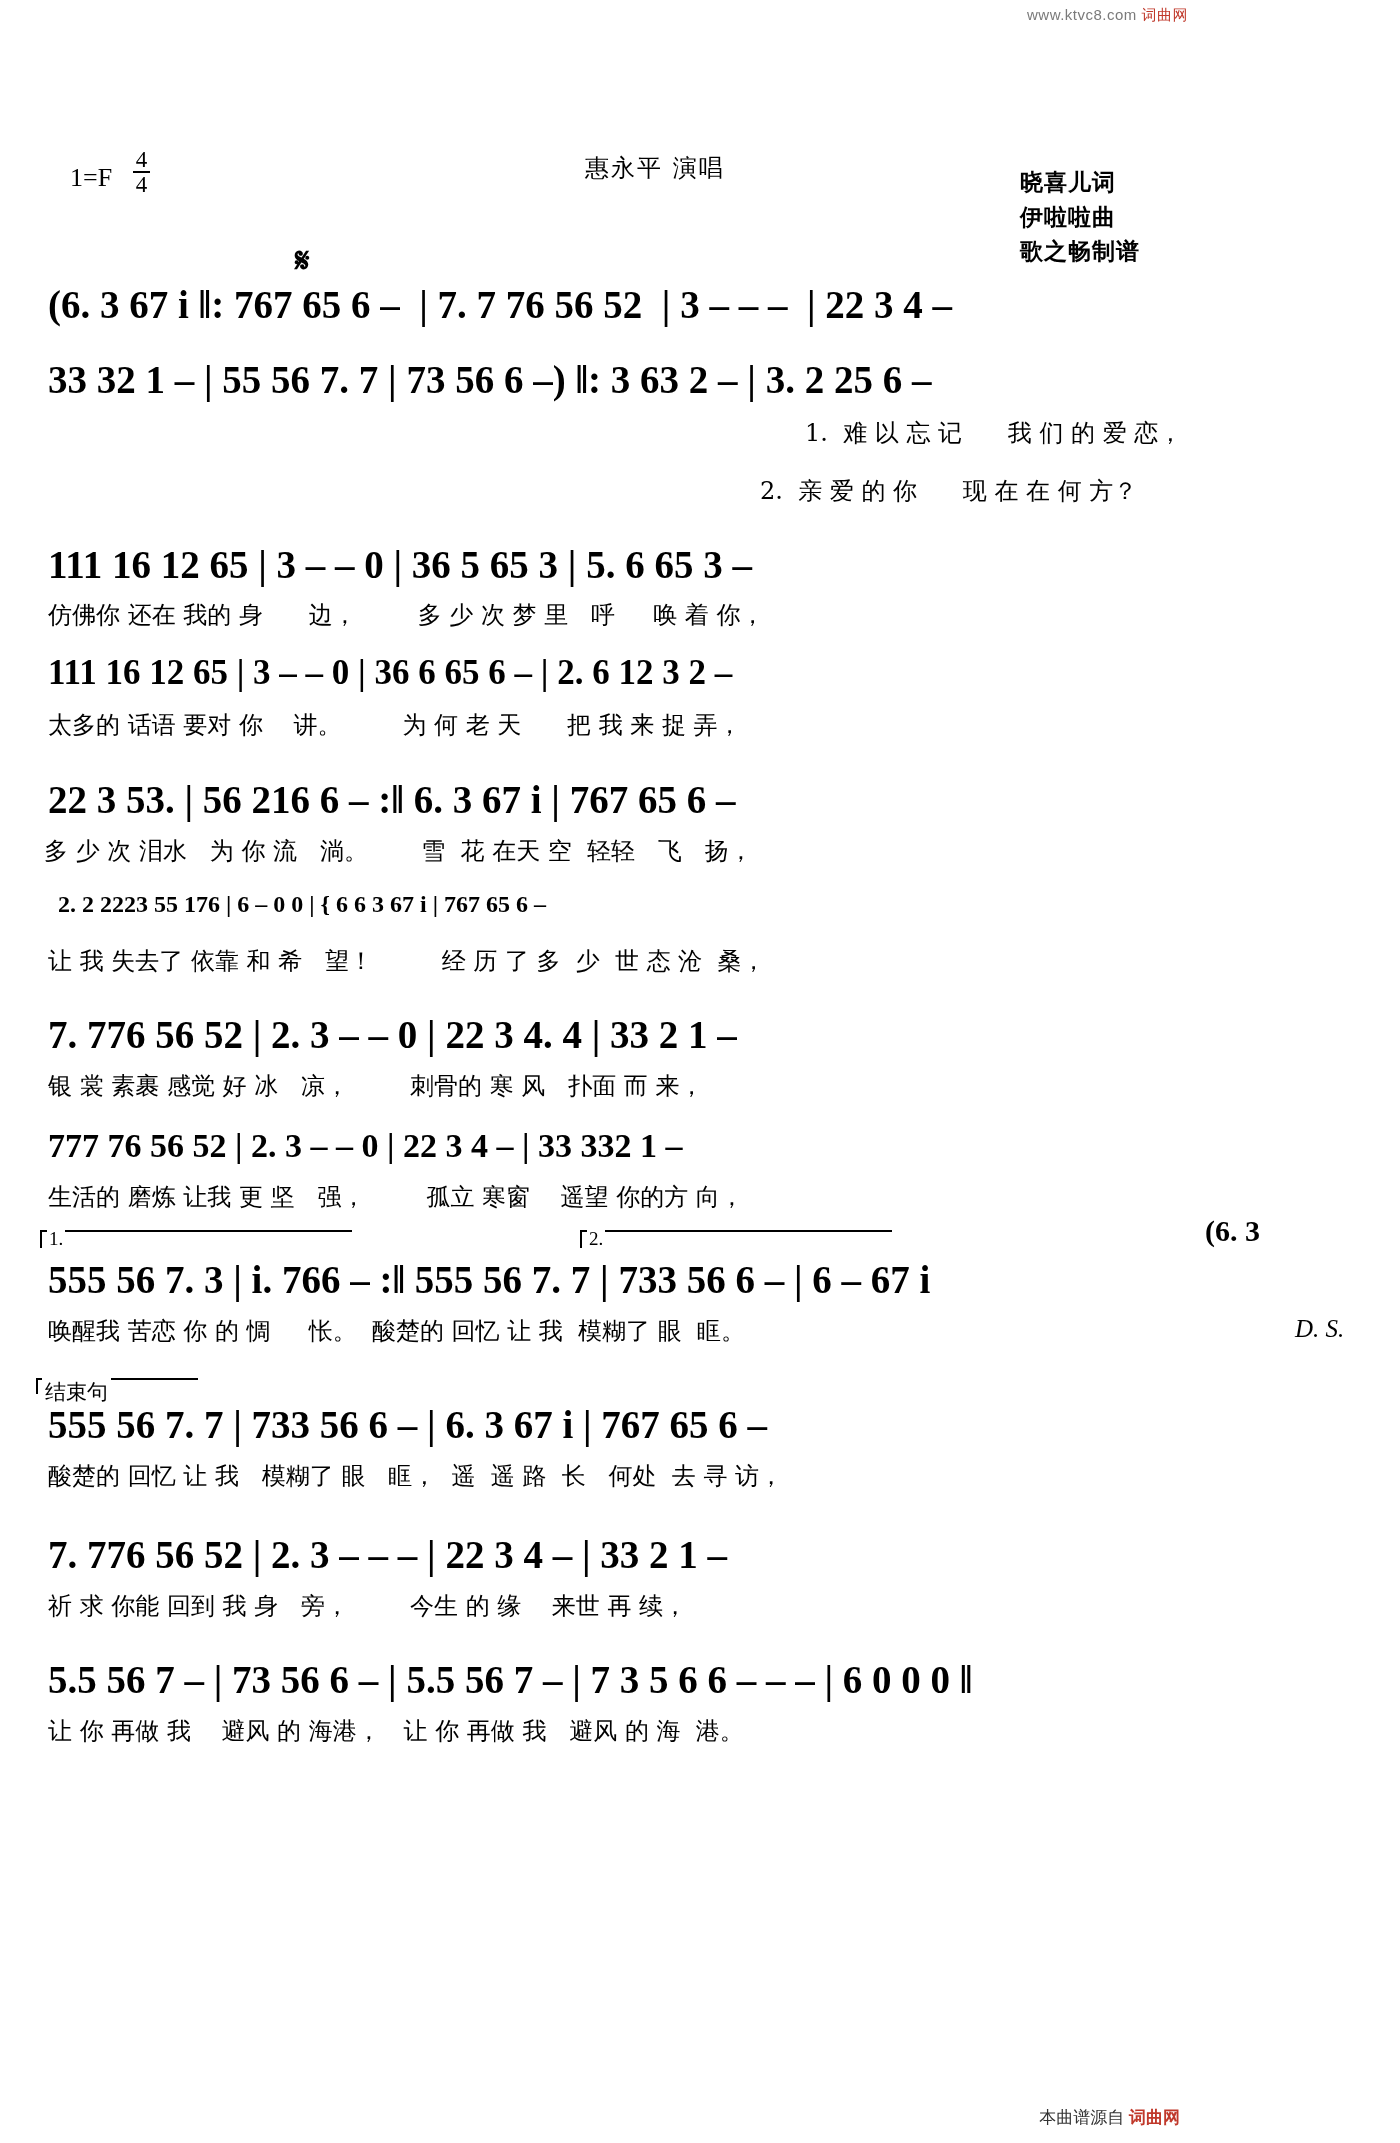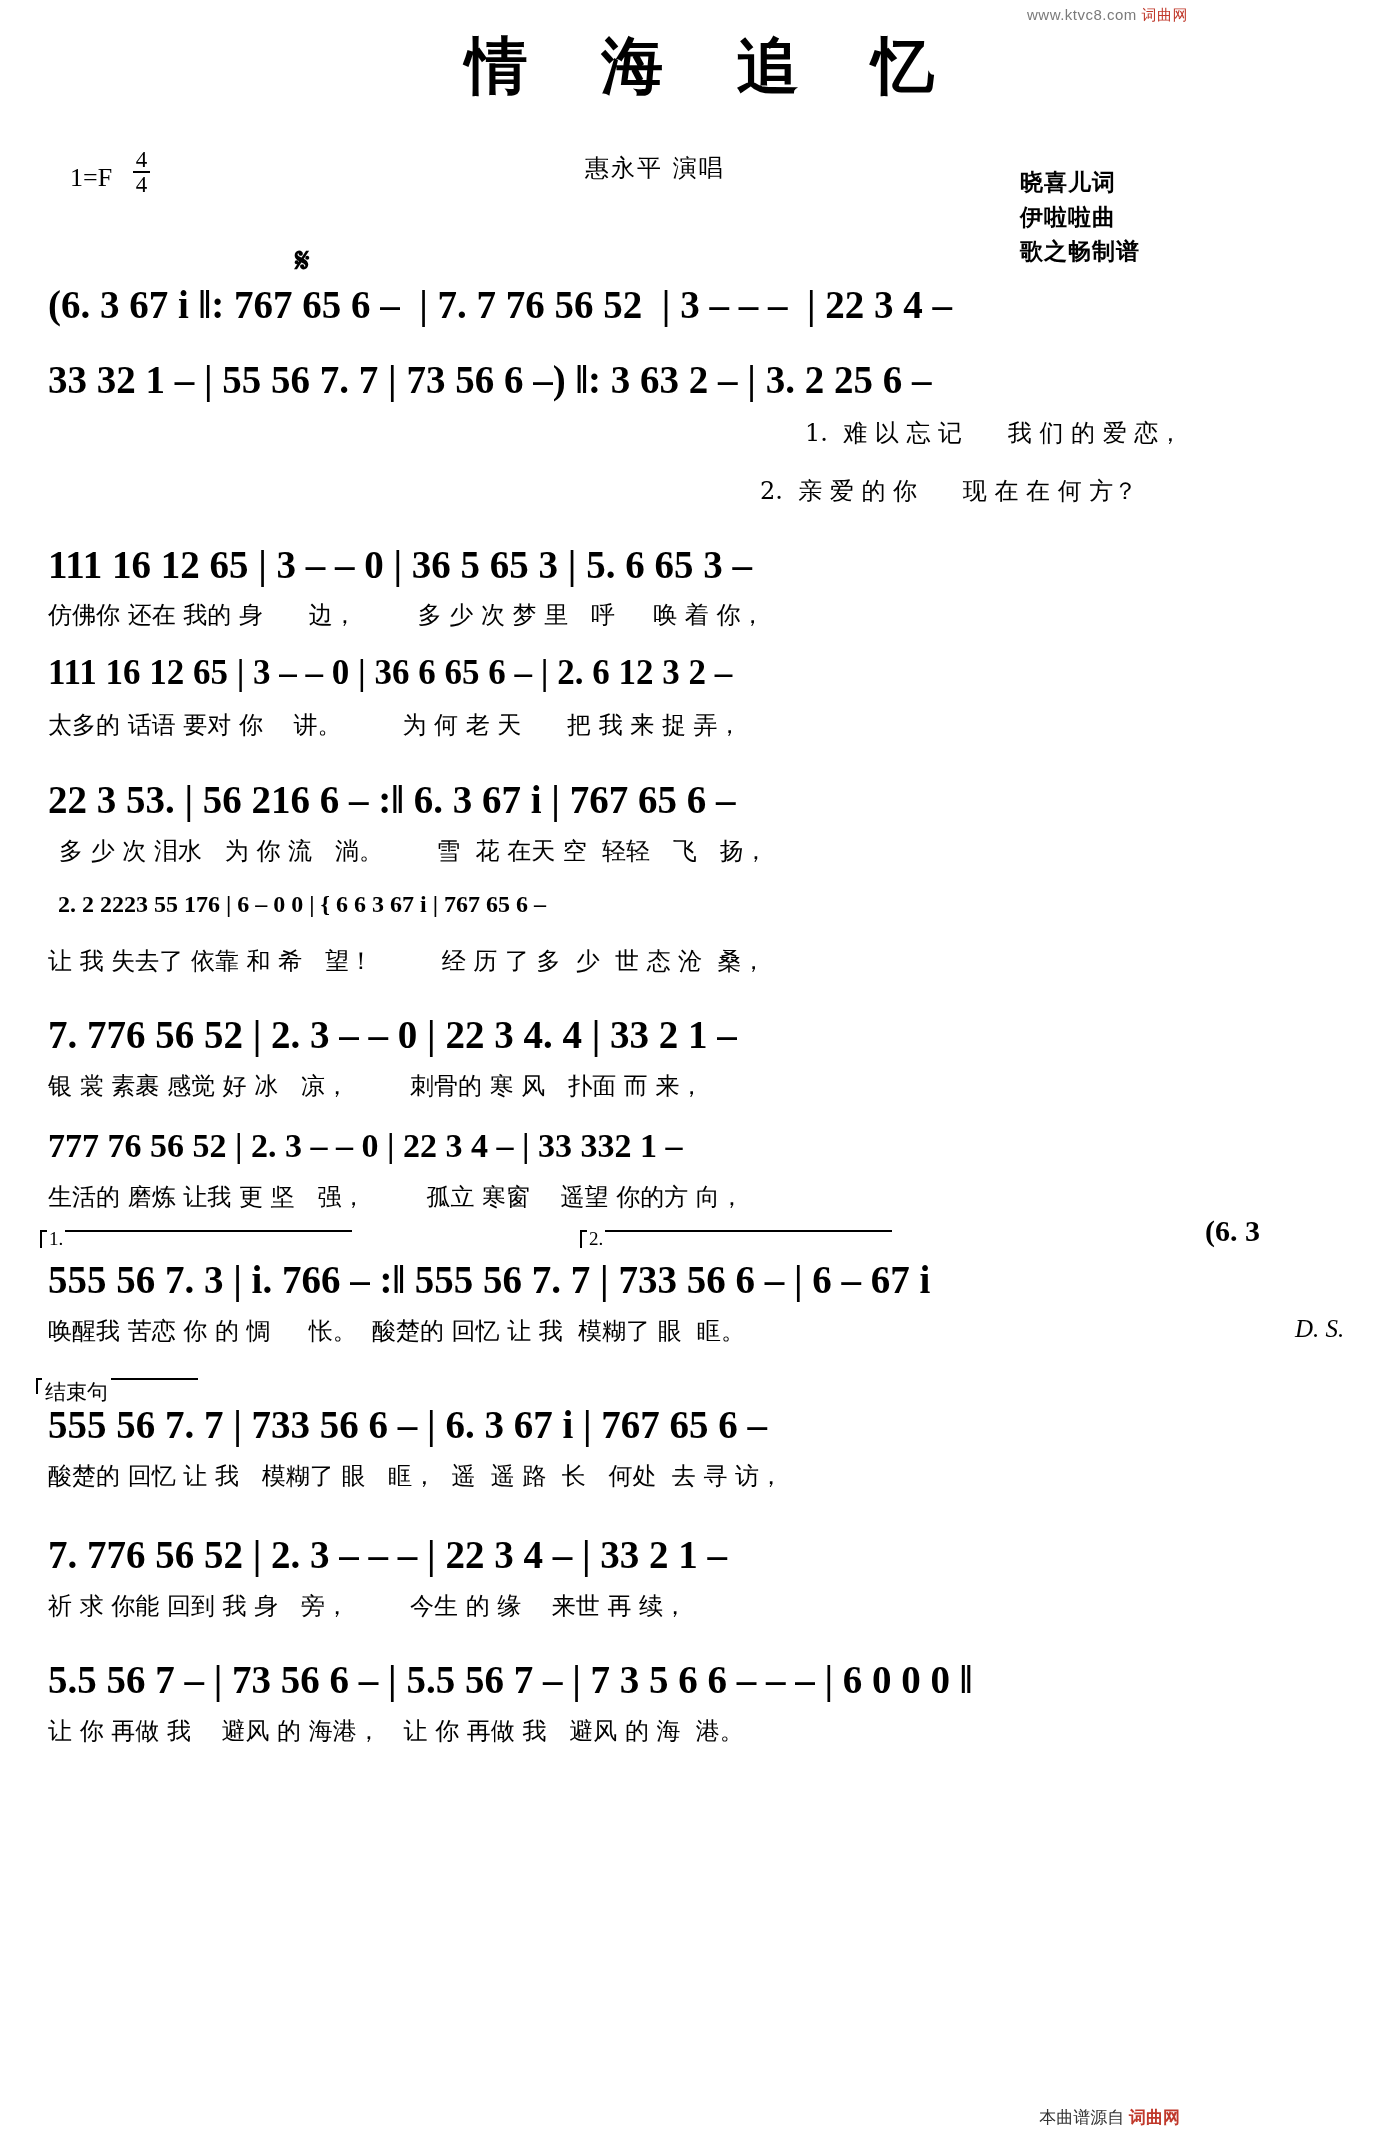--- a/index.html
+++ b/index.html
@@ -126,21 +126,20 @@
 </head>
 <body>
 
 <div class="sheet">
 
   <div class="topmark">
     <span>www.ktvc8.com</span>
     <span class="red">词曲网</span>
   </div>
 
-  <div class="title">情 海 追 忆</div>
 
   <div class="keysig">
     <span>1=F</span>
     <span class="frac">
       <span class="num">4</span>
       <span class="den">4</span>
     </span>
   </div>
 
   <div class="singer">惠永平    演唱</div>
@@ -161,21 +160,21 @@
     <div class="seg lyricline" style="top:120px;left:805px;">1.  难 以 忘 记      我 们 的 爱 恋，</div>
     <div class="seg lyricline" style="top:178px;left:760px;">2.  亲 爱 的 你      现 在 在 何 方？</div>
 
     <div class="seg noteline" style="top:245px;left:48px;">111 16 12 65 | 3 – – 0 | 36 5 65 3 | 5. 6 65 3 –</div>
     <div class="seg lyricline" style="top:302px;left:48px;">仿佛你 还在 我的 身      边，        多 少 次 梦 里   呼     唤 着 你，</div>
 
     <div class="seg noteline" style="top:355px;left:48px;font-size:35px;">111 16 12 65 | 3 – – 0 | 36 6 65 6 – | 2. 6 12 3 2 –</div>
     <div class="seg lyricline" style="top:412px;left:48px;">太多的 话语 要对 你    讲。        为 何 老 天      把 我 来 捉 弄，</div>
 
     <div class="seg noteline" style="top:480px;left:48px;">22 3 53. | 56 216 6 – :‖ 6. 3 67 i | 767 65 6 –</div>
-    <div class="seg lyricline" style="top:538px;left:59px;">多 少 次 泪水   为 你 流   淌。       雪  花 在天 空  轻轻   飞   扬，</div>
+    <div class="seg lyricline" style="top:538px;left:44px;">多 少 次 泪水   为 你 流   淌。       雪  花 在天 空  轻轻   飞   扬，</div>
 
     <div class="seg noteline" style="top:592px;left:58px;font-size:24px;">2. 2 2223 55 176 | 6 – 0 0 | { 6 6 3 67 i | 767 65 6 –</div>
     <div class="seg lyricline" style="top:648px;left:48px;">让 我 失去了 依靠 和 希   望！         经 历 了 多  少  世 态 沧  桑，</div>
 
     <div class="seg noteline" style="top:715px;left:48px;">7. 776 56 52 | 2. 3 – – 0 | 22 3 4. 4 | 33 2 1 –</div>
     <div class="seg lyricline" style="top:773px;left:48px;">银 裳 素裹 感觉 好 冰   凉，        刺骨的 寒 风   扑面 而 来，</div>
 
     <div class="seg noteline" style="top:828px;left:48px;font-size:34px;">777 76 56 52 | 2. 3 – – 0 | 22 3 4 – | 33 332 1 –</div>
     <div class="seg lyricline" style="top:884px;left:48px;">生活的 磨炼 让我 更 坚   强，        孤立 寒窗    遥望 你的方 向，</div>
 

